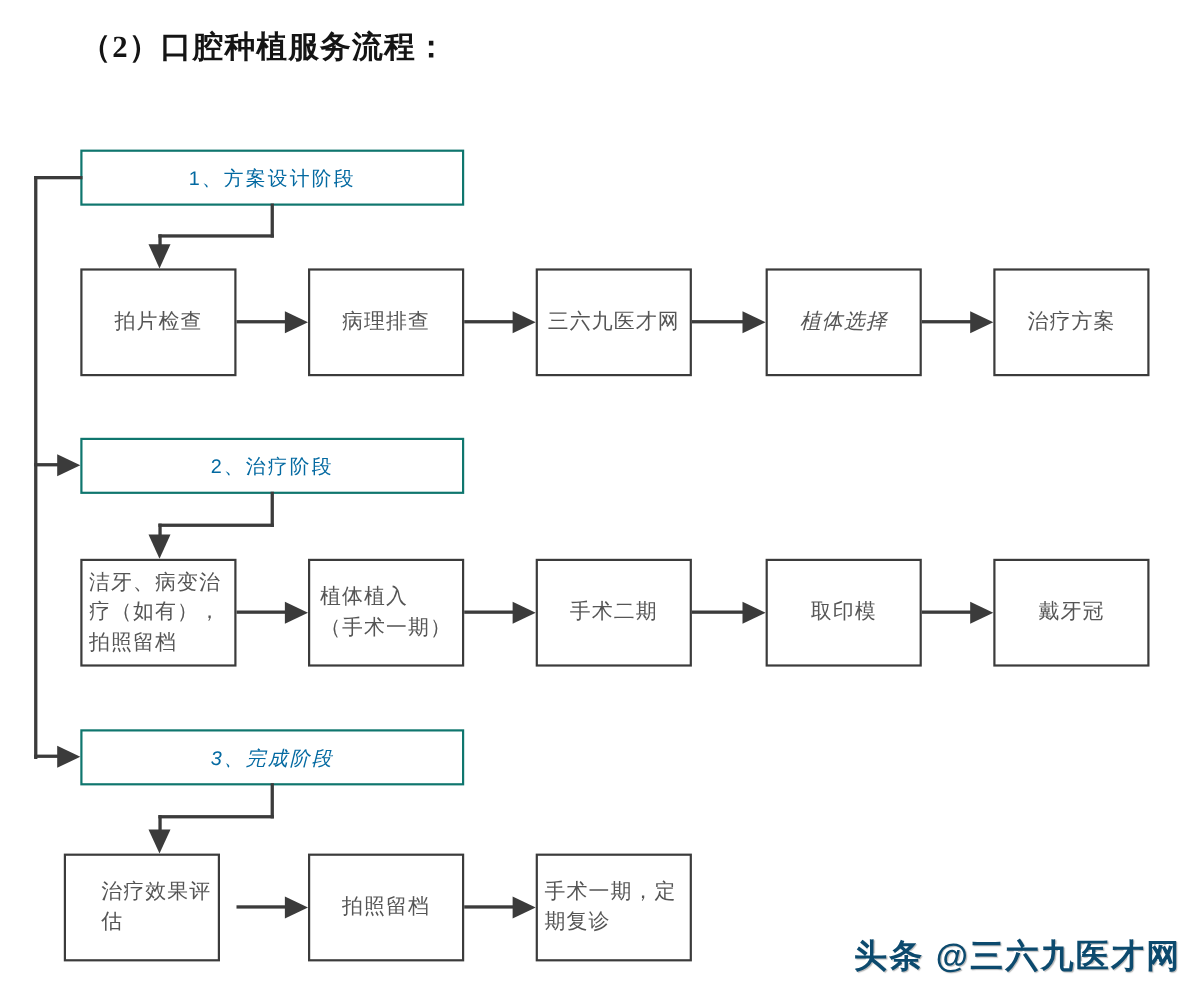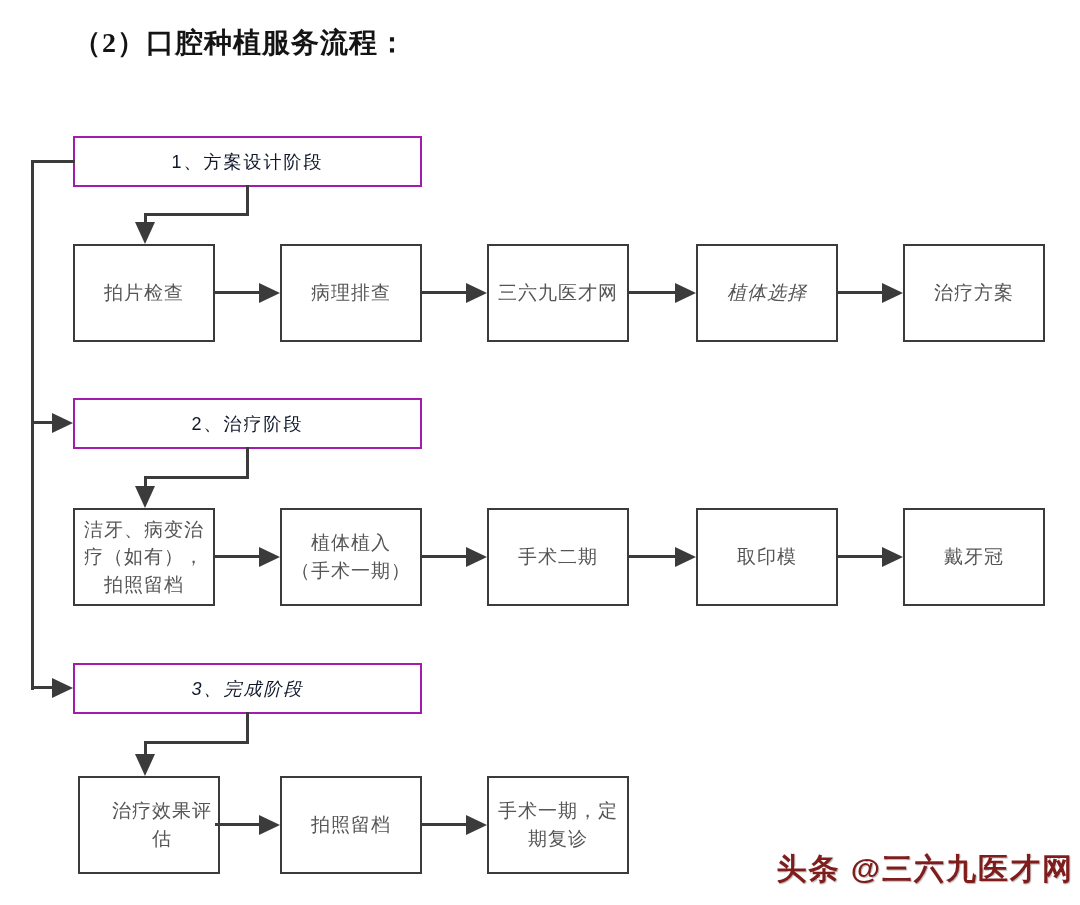--- a/index.html
+++ b/index.html
@@ -7,45 +7,45 @@
     position:relative;width:1080px;height:905px;background:#ffffff;overflow:hidden;
     font-family:"Liberation Sans","DejaVu Sans",sans-serif;
   }
   .title{
     position:absolute;left:73px;top:24px;
     font-family:"Liberation Serif","DejaVu Serif",serif;
     font-size:28px;font-weight:700;color:#141414;letter-spacing:1px;white-space:nowrap;
   }
   .stage{
     position:absolute;width:349px;height:51px;background:#ffffff;
-    border:2px solid #a21caf;box-sizing:border-box;
+    border:2px solid #0f766e;box-sizing:border-box;
     display:flex;align-items:center;justify-content:center;
-    font-size:18px;color:#0f172a;letter-spacing:2px;white-space:nowrap;
+    font-size:18px;color:#0369a1;letter-spacing:2px;white-space:nowrap;
   }
   .node{
     position:absolute;width:142px;height:98px;background:#ffffff;
     border:2px solid #3b3b3b;box-sizing:border-box;
-    display:flex;align-items:center;justify-content:center;text-align:center;
+    display:flex;align-items:center;justify-content:center;text-align:left;
     font-size:19px;line-height:1.45;color:#555555;padding:4px 6px;
     white-space:pre-line;letter-spacing:1px;
   }
   .line{position:absolute;background:#3b3b3b;}
   .tri-right{
     position:absolute;width:0;height:0;
     border-top:10px solid transparent;border-bottom:10px solid transparent;
     border-left:21px solid #3b3b3b;
   }
   .tri-down{
     position:absolute;width:0;height:0;
     border-left:10px solid transparent;border-right:10px solid transparent;
     border-top:22px solid #3b3b3b;
   }
   .watermark{
     position:absolute;right:6px;top:849px;
-    font-size:30px;font-weight:700;color:#7f1d1d;letter-spacing:2px;white-space:nowrap;
+    font-size:30px;font-weight:700;color:#0c4a6e;letter-spacing:2px;white-space:nowrap;
     text-shadow:-2px -2px 0 #ffffff,-1px -1px 0 #ffffff,1px 1px 1px rgba(90,90,90,0.45);
   }
 </style>
 </head>
 <body>
 
 <div class="page">
 
   <div class="title">（2）口腔种植服务流程：</div>
 
@@ -59,21 +59,21 @@
   <div class="node" style="left:696px;top:244px;font-style:italic;">植体选择</div>
   <div class="node" style="left:73px;top:508px;">洁牙、病变治疗（如有），拍照留档</div>
 
   <div class="node" style="left:903px;top:244px;">治疗方案</div>
   <div class="node" style="left:280px;top:508px;">植体植入
 （手术一期）</div>
   <div class="node" style="left:487px;top:508px;">手术二期</div>
   <div class="node" style="left:696px;top:508px;">取印模</div>
   <div class="node" style="left:903px;top:508px;">戴牙冠</div>
 
-  <div class="node" style="left:78px;top:776px;padding-left:32px;">治疗效果评估</div>
+  <div class="node" style="left:58px;top:776px;padding-left:32px;">治疗效果评估</div>
   <div class="node" style="left:280px;top:776px;">拍照留档</div>
   <div class="node" style="left:487px;top:776px;">手术一期，定期复诊</div>
 
   <div class="line" style="left:31px;top:160px;width:44px;height:3px;"></div>
   <div class="line" style="left:31px;top:160px;width:3px;height:530px;"></div>
   <div class="line" style="left:31px;top:421px;width:23px;height:3px;"></div>
   <div class="tri-right" style="left:52px;top:413px;"></div>
   <div class="line" style="left:31px;top:686px;width:23px;height:3px;"></div>
   <div class="tri-right" style="left:52px;top:678px;"></div>
 

